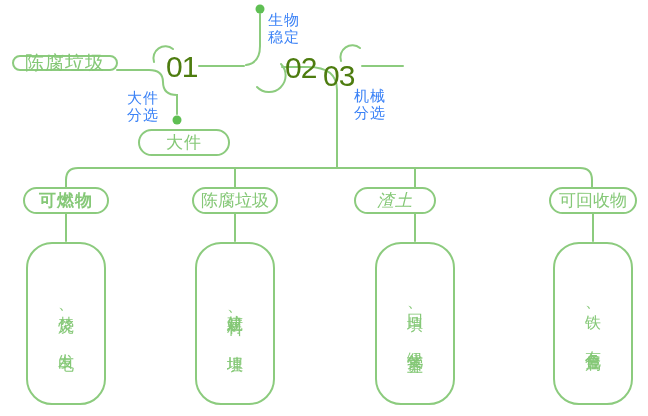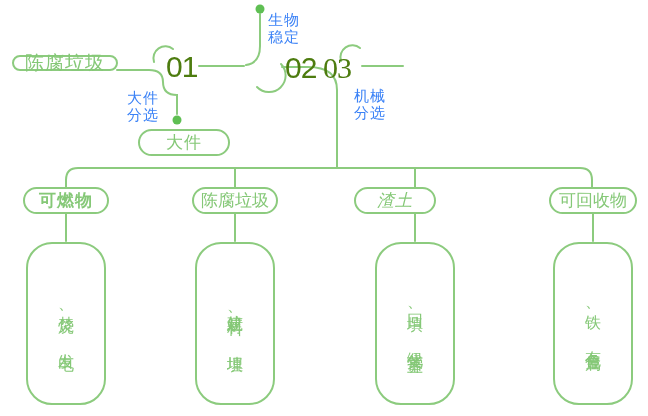--- a/index.html
+++ b/index.html
@@ -32,21 +32,21 @@
   .stepnum{
     position:absolute;
     color:#4d7c0f;
     font-size:30px;
     font-weight:300;
     letter-spacing:-1px;
     line-height:30px;
   }
   .stepnum.n1{left:166px;top:52px;}
   .stepnum.n2{left:249px;top:53px;margin-left:36px;}
-  .stepnum.n3{left:323px;top:53px;font-family:Liberation Serif, serif;}
+  .stepnum.n3{left:323px;top:61px;}
   .blabel{
     position:absolute;
     color:#3b82f6;
     font-size:15px;
     line-height:17px;
     letter-spacing:1px;
   }
   .blabel.l1{left:127px;top:89px;}
   .blabel.l2{left:268px;top:11px;}
   .blabel.l3{left:354px;top:87px;}

